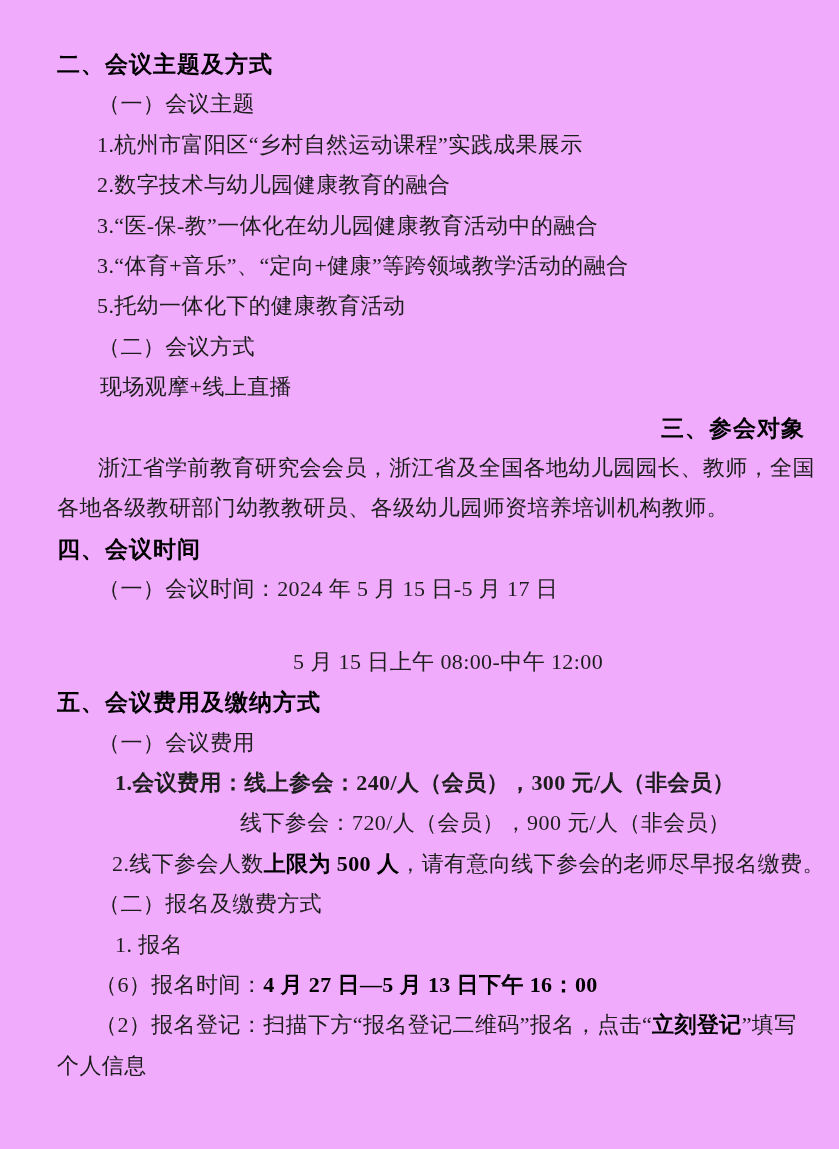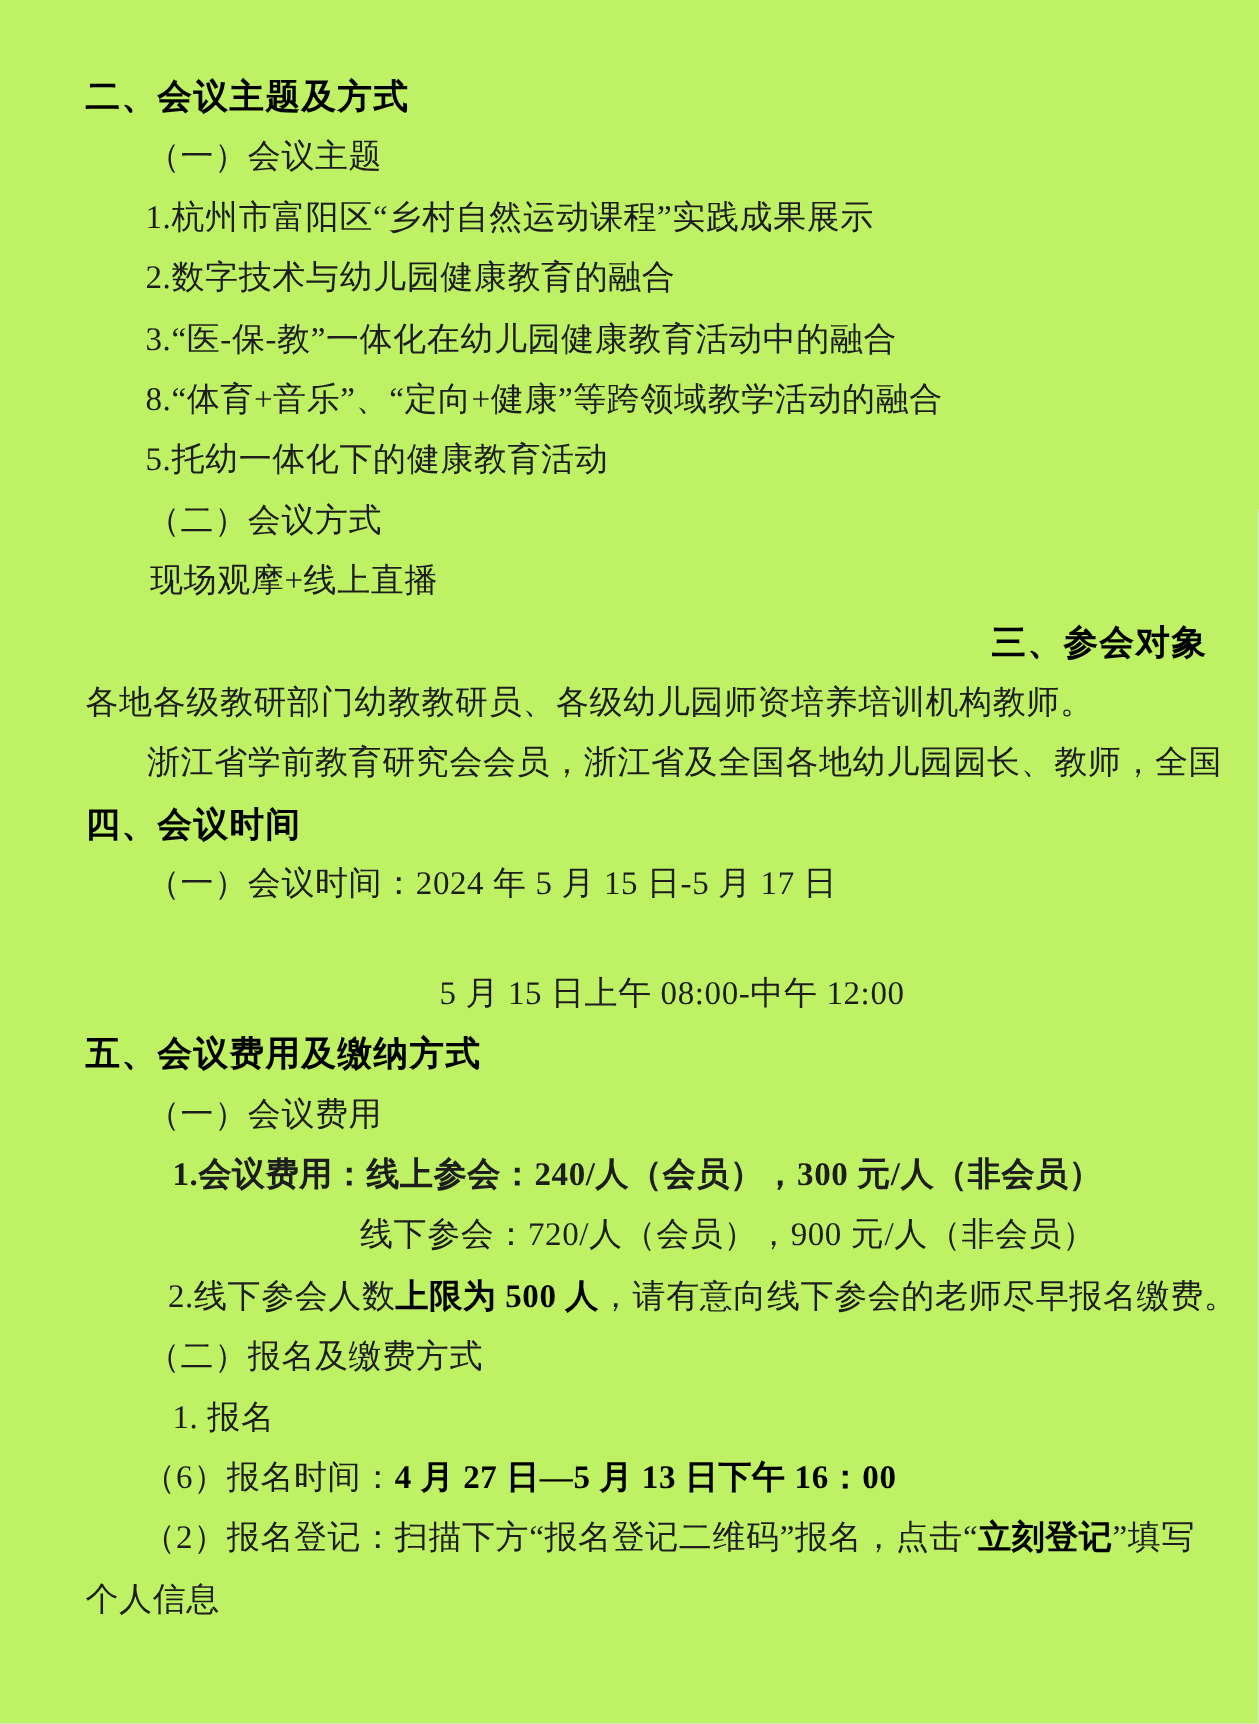--- a/index.html
+++ b/index.html
@@ -35,34 +35,34 @@
     letter-spacing: 1px;
   }
   .line .b {
     font-weight: 700;
     color: #000000;
   }
 </style>
 </head>
 <body>
 
-<div class="page" style="background: #bef264; color: rgb(29, 29, 29);">
+<div class="page" style="background: #f0abfc; color: rgb(29, 29, 29);">
   <div class="content">
       <p class="line heading" style="padding-left: 0px;"><span>二、会议主题及方式</span></p>
       <p class="line" style="padding-left: 41px;"><span>（一）会议主题</span></p>
       <p class="line" style="padding-left: 40px;"><span>1.杭州市富阳区“乡村自然运动课程”实践成果展示</span></p>
       <p class="line" style="padding-left: 40px;"><span>2.数字技术与幼儿园健康教育的融合</span></p>
       <p class="line" style="padding-left: 40px;"><span>3.“医-保-教”一体化在幼儿园健康教育活动中的融合</span></p>
-      <p class="line" style="padding-left: 40px;"><span>8.“体育+音乐”、“定向+健康”等跨领域教学活动的融合</span></p>
+      <p class="line" style="padding-left: 40px;"><span>3.“体育+音乐”、“定向+健康”等跨领域教学活动的融合</span></p>
       <p class="line" style="padding-left: 40px;"><span>5.托幼一体化下的健康教育活动</span></p>
       <p class="line" style="padding-left: 41px;"><span>（二）会议方式</span></p>
       <p class="line" style="padding-left: 43px;"><span>现场观摩+线上直播</span></p>
       <p class="line heading" style="padding-left: 0px; text-align: right;"><span>三、参会对象</span></p>
+      <p class="line" style="padding-left: 41px;"><span>浙江省学前教育研究会会员，浙江省及全国各地幼儿园园长、教师，全国</span></p>
       <p class="line" style="padding-left: 0px;"><span>各地各级教研部门幼教教研员、各级幼儿园师资培养培训机构教师。</span></p>
-      <p class="line" style="padding-left: 41px;"><span>浙江省学前教育研究会会员，浙江省及全国各地幼儿园园长、教师，全国</span></p>
       <p class="line heading" style="padding-left: 0px;"><span>四、会议时间</span></p>
       <p class="line" style="padding-left: 41px;"><span>（一）会议时间：2024 年 5 月 15 日-5 月 17 日</span></p>
       <p class="line" style="padding-left: 236px; margin-top: 32px;"><span>5 月 15 日上午 08:00-中午 12:00</span></p>
       <p class="line heading" style="padding-left: 0px;"><span>五、会议费用及缴纳方式</span></p>
       <p class="line" style="padding-left: 41px;"><span>（一）会议费用</span></p>
       <p class="line" style="padding-left: 58px; font-weight: bold;"><span>1.会议费用：线上参会：240/人（会员），300 元/人（非会员）</span></p>
       <p class="line" style="padding-left: 183px;"><span>线下参会：720/人（会员），900 元/人（非会员）</span></p>
       <p class="line" style="padding-left: 55px;"><span>2.线下参会人数</span><span class="b">上限为 500 人</span><span>，请有意向线下参会的老师尽早报名缴费。</span></p>
       <p class="line" style="padding-left: 41px;"><span>（二）报名及缴费方式</span></p>
       <p class="line" style="padding-left: 58px;"><span>1. 报名</span></p>

